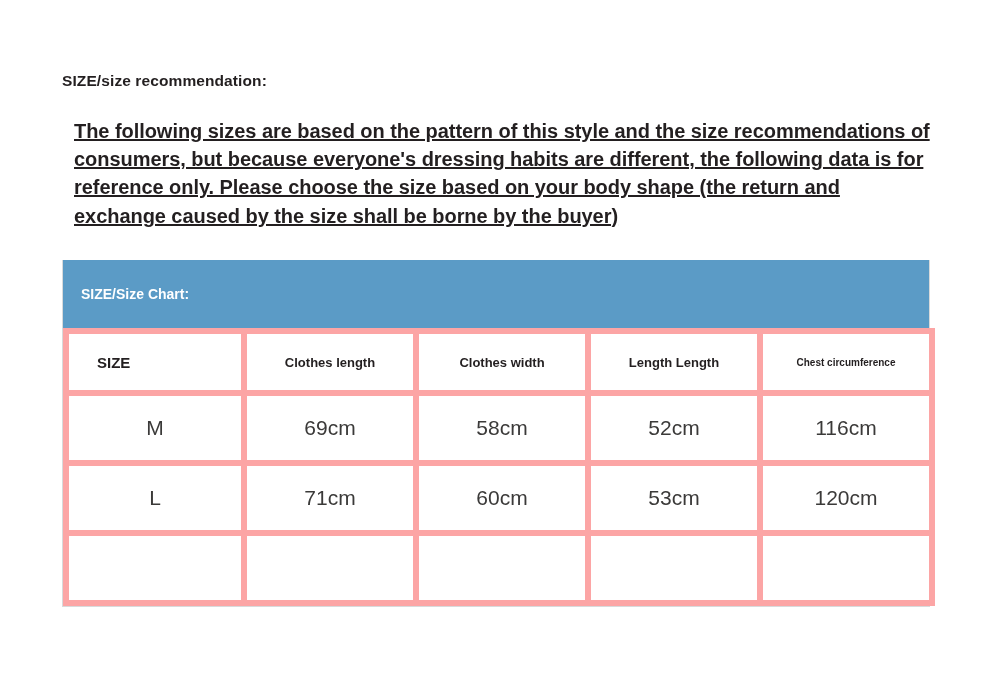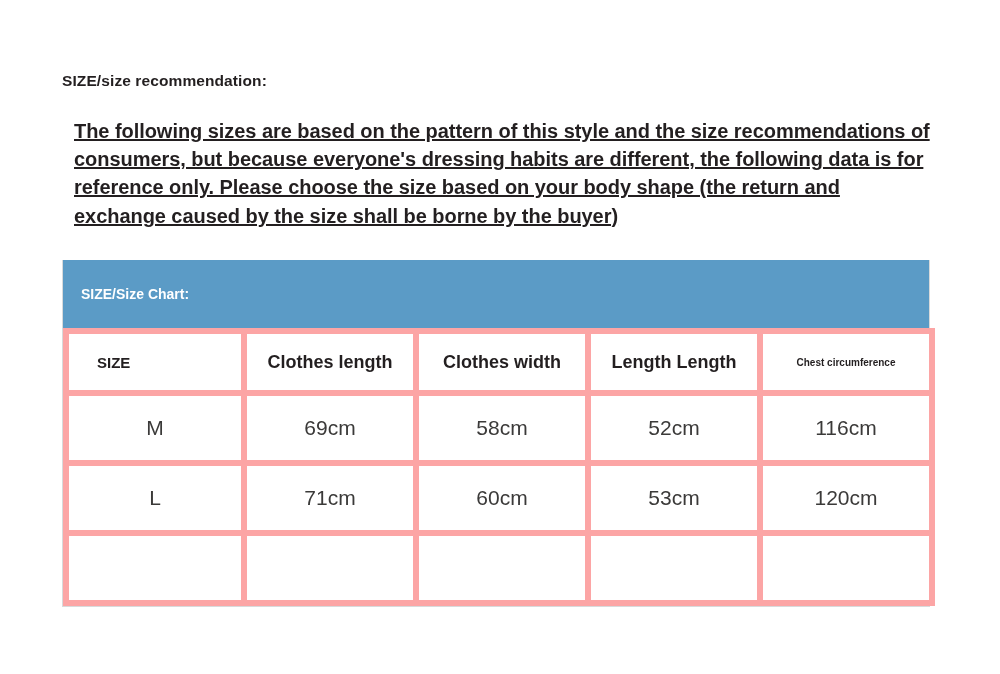--- a/index.html
+++ b/index.html
@@ -59,21 +59,21 @@
     width: 100%;
     table-layout: fixed;
   }
   th, td {
     border: 6px solid #fca5a5;
     text-align: center;
     color: #231f20;
   }
   thead th {
     height: 62px;
-    font-size: 18px;
+    font-size: 13px;
     font-weight: bold;
     padding: 0 6px;
     box-sizing: border-box;
   }
   thead th.size-col {
     text-align: left;
     padding-left: 28px;
     font-size: 15px;
   }
   thead th.small {

